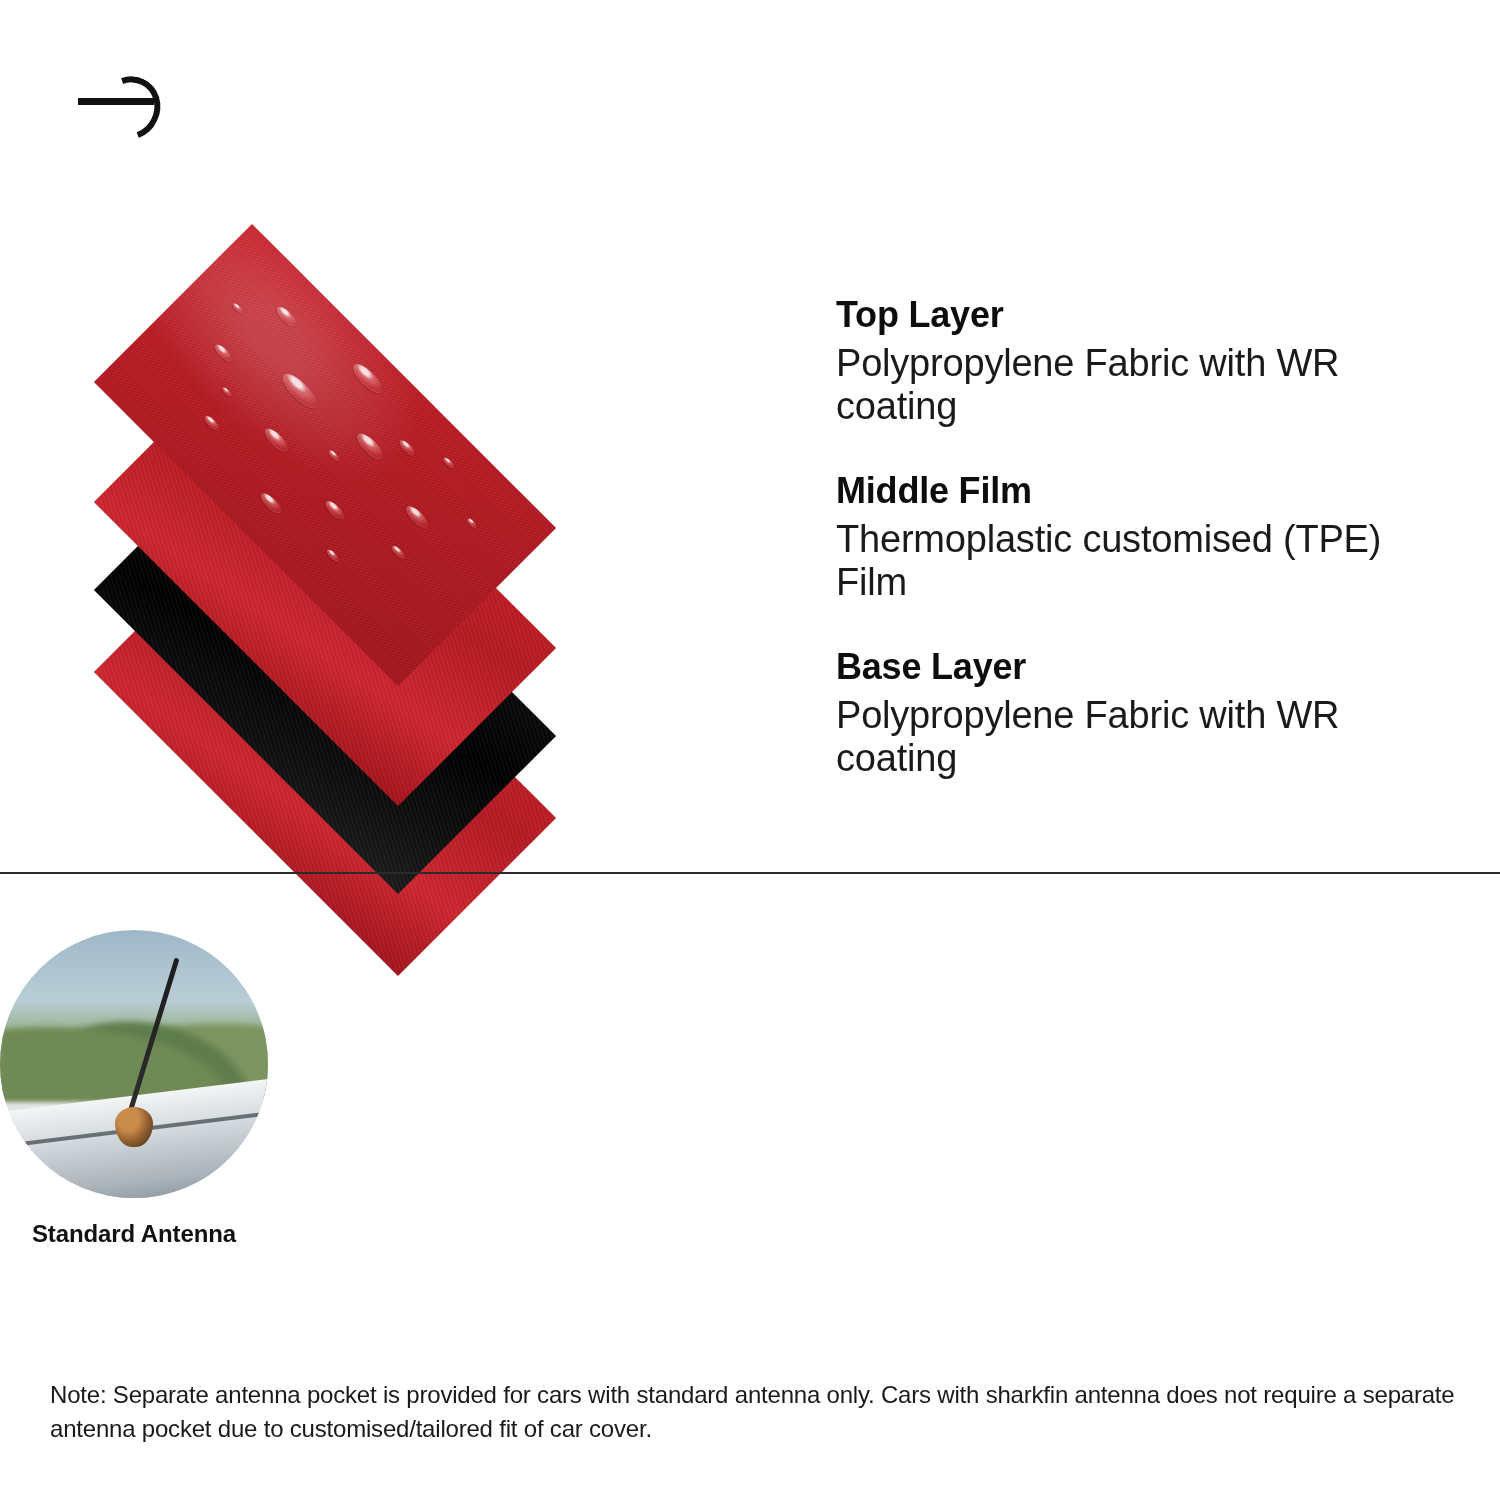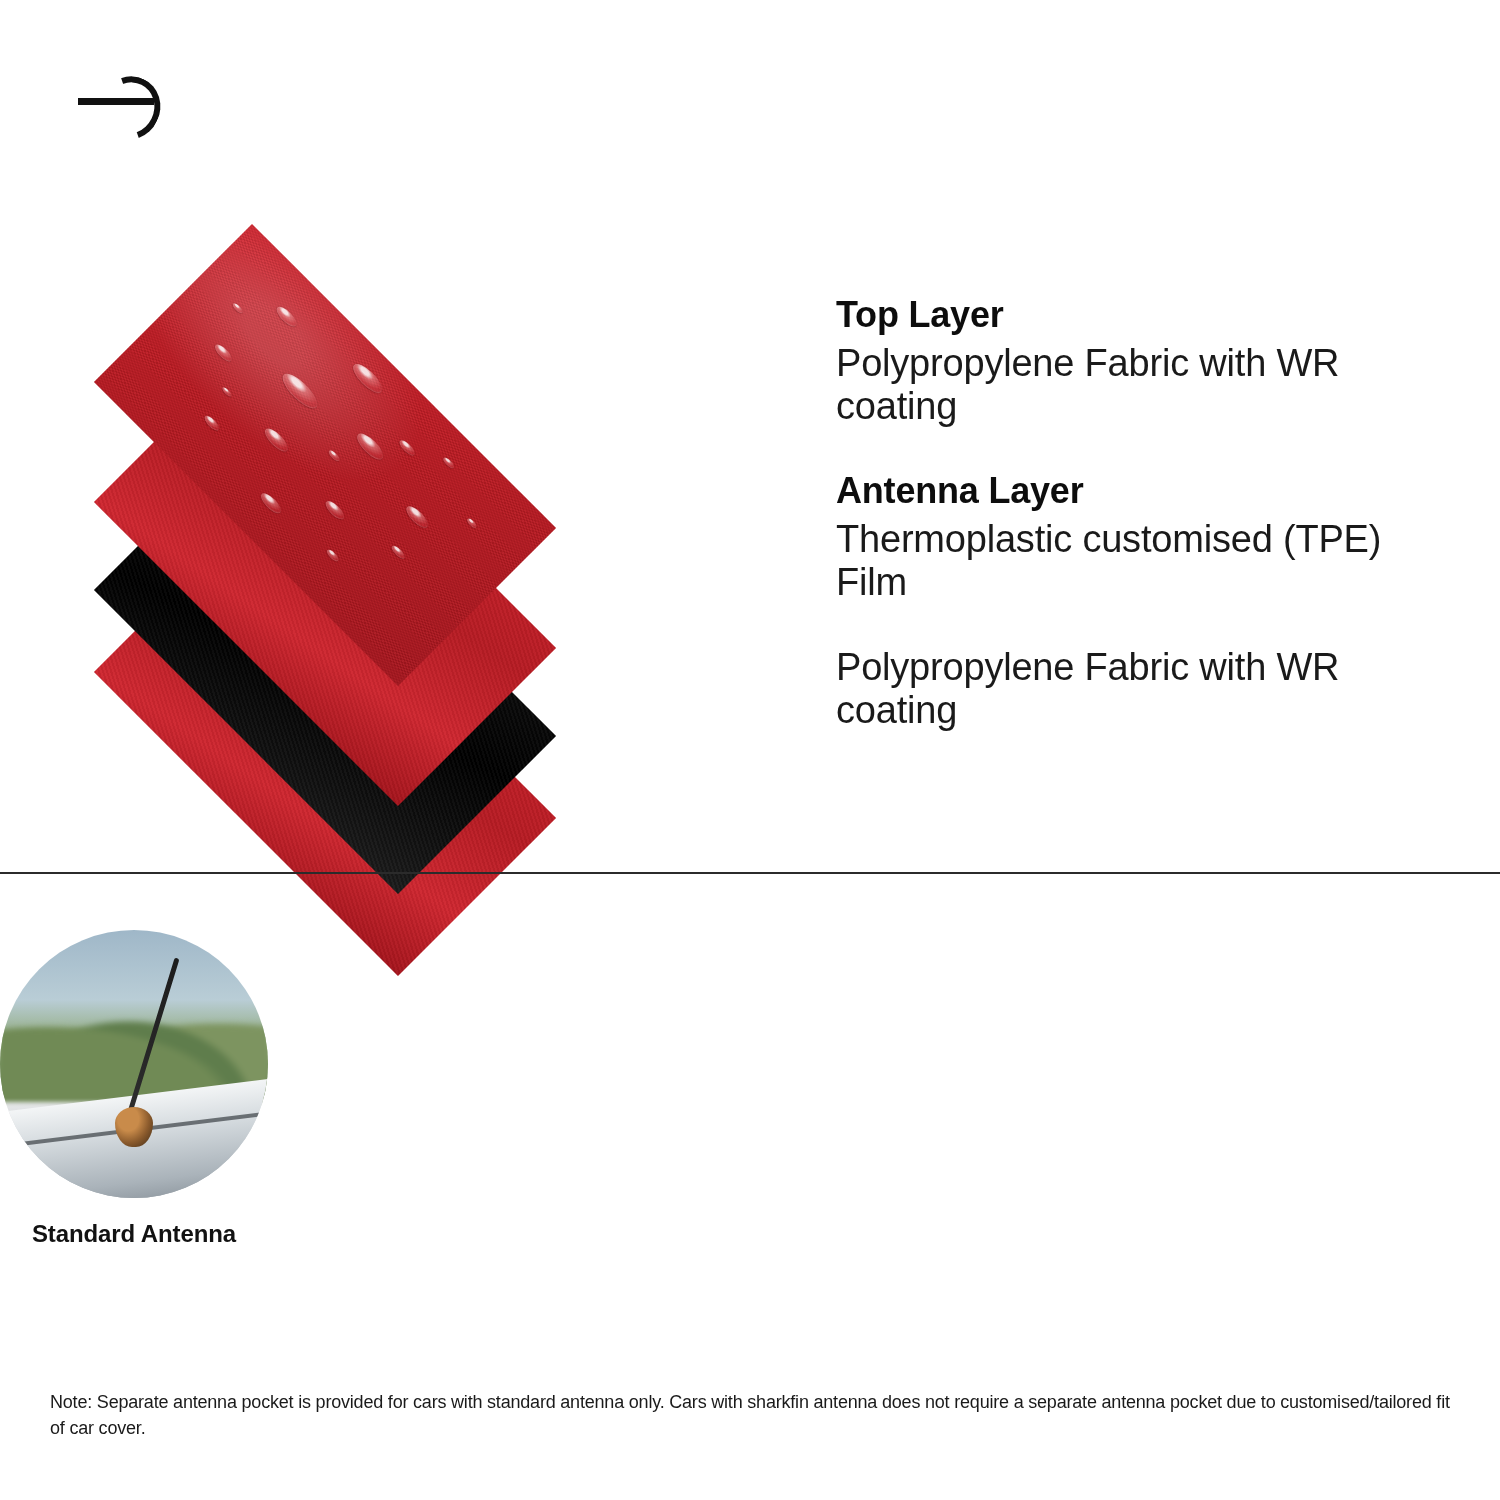--- a/index.html
+++ b/index.html
@@ -264,25 +264,24 @@
     color: #121212;
     letter-spacing: -0.1px;
   }
 
   
   .note {
     position: absolute;
     left: 50px;
     top: 1378px;
     width: 1410px;
-    font-size: 18px;
+    font-size: 24px;
     line-height: 1.42;
     color: #1a1a1a;
     letter-spacing: -0.2px;
-    margin-top: 12px;
   }
 </style>
 </head>
 <body>
 
 <div class="logo-mark">
   <div class="logo-swoosh"></div>
   <div class="logo-bar"></div>
 </div>
 
@@ -326,25 +325,26 @@
 </div>
 
 <div class="layer-text">
 
   <div class="layer-block">
     <p class="layer-title">Top Layer</p>
     <p class="layer-desc">Polypropylene Fabric with WR coating</p>
   </div>
 
   <div class="layer-block">
-    <p class="layer-title">Antenna Layer</p>
+    <p class="layer-title">Middle Film</p>
     <p class="layer-desc">Thermoplastic customised (TPE) Film</p>
   </div>
 
   <div class="layer-block">
+    <p class="layer-title">Base Layer</p>
     <p class="layer-desc">Polypropylene Fabric with WR coating</p>
   </div>
 
 </div>
 
 <div class="divider"></div>
 
 <div class="antenna-section">
   <div class="antenna-row">
 

